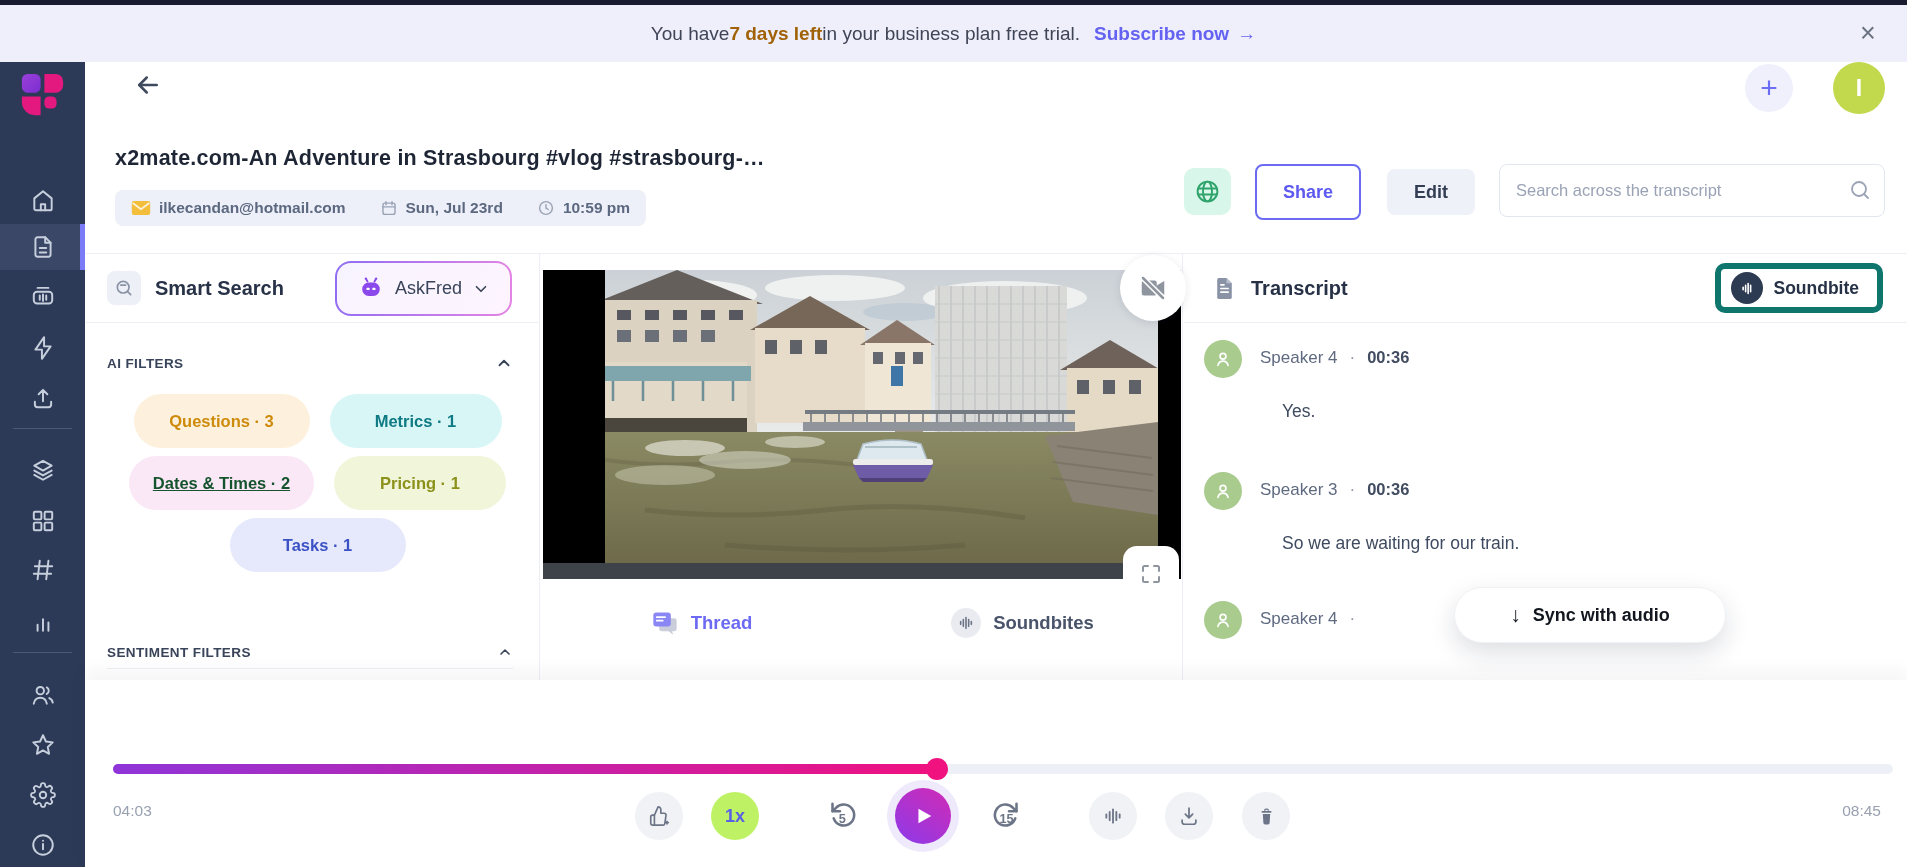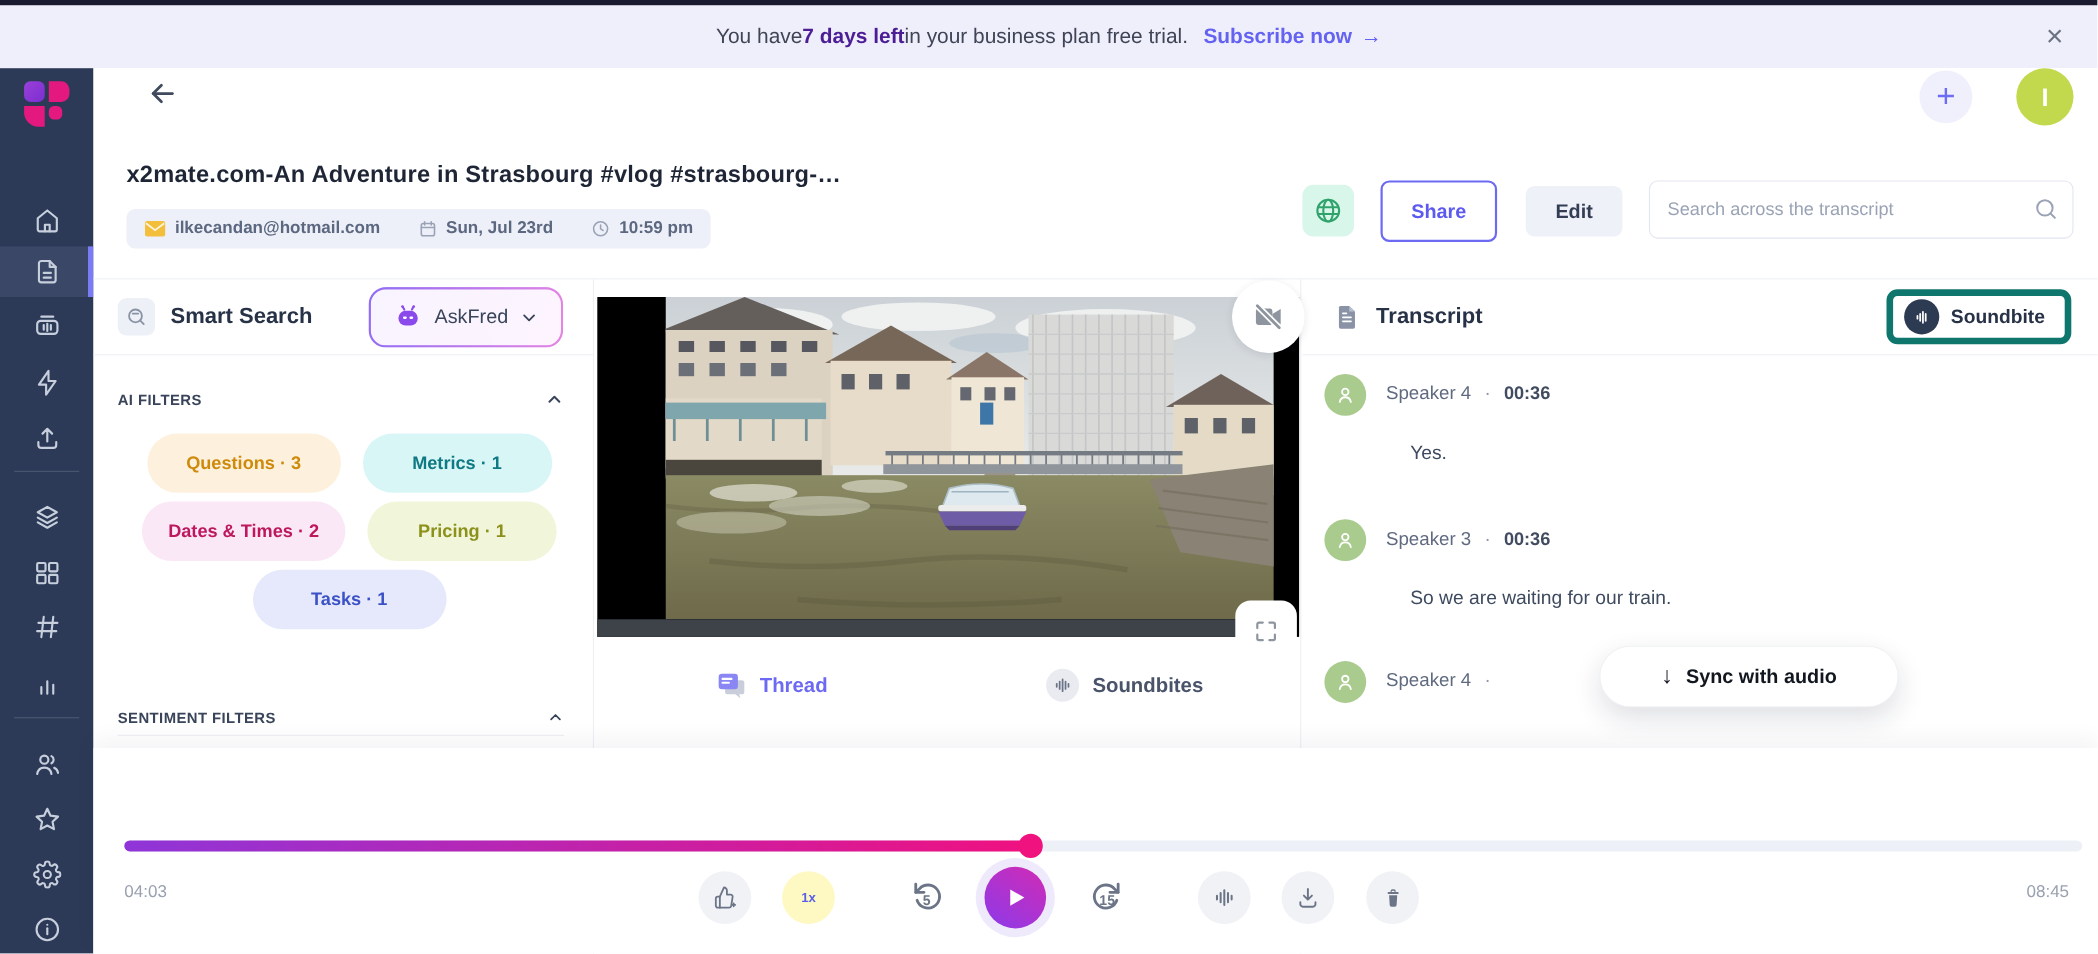--- a/index.html
+++ b/index.html
@@ -10,21 +10,21 @@
   }
   svg { display:block; }
 
   
   .top-strip { position:absolute; left:0; top:0; width:1907px; height:5px; background:#1A1A30; }
   .banner {
     position:absolute; left:0; top:5px; width:1907px; height:57px;
     background:#EFEFFB; display:flex; align-items:center; justify-content:center;
     font-size:19px; color:#3F4456;
   }
-  .banner b { color:#4c1d95; font-weight:700; }
+  .banner b { color:#a16207; font-weight:700; }
   .banner .link { color:#6462F1; font-weight:600; margin-left:14px; cursor:pointer; display:inline-flex; align-items:center; gap:8px; }
   .banner-close {
     position:absolute; right:24px; top:14px; width:30px; height:30px;
     font-size:27px; line-height:28px; color:#6A7282; text-align:center; cursor:pointer;
   }
 
   
   .sidebar { position:absolute; left:0; top:62px; width:85px; height:805px; background:#2C3A58; overflow:hidden; }
   .side-logo { position:absolute; left:20px; top:10px; }
   .side-item {
@@ -102,21 +102,21 @@
   .filters-sec { padding:0 26px 0 22px; }
   .filters-head { margin-top:31px; display:flex; align-items:center; justify-content:space-between;
     font-size:13.5px; font-weight:700; letter-spacing:.4px; color:#39445A; }
   .filters-head .chev { color:#39445A; cursor:pointer; }
   .pill-rows { margin-top:22px; margin-left:15px; display:flex; flex-direction:column; gap:8px; }
   .pill-row { display:flex; gap:20px;justify-content:center; }
   .fpill { height:54px; border-radius:27px; display:flex; align-items:center; justify-content:center;
     font-size:16.5px; font-weight:600; cursor:pointer; }
   .fpill.q { width:176px; background:#FDF1DD; color:#CE8A0A; }
   .fpill.m { width:172px; background:#D9F6F7; color:#0E7A83; }
-  .fpill.d { width:185px; background:#FBE8F7; color:#be185d; }
+  .fpill.d { width:185px; background:#FBE8F7; color:#14532d;text-decoration:underline; }
   .fpill.p { width:172px; background:#F1F5D9; color:#8B911B; }
   .fpill.t { width:176px; background:#E6E9FB; color:#3B51C5; }
   .sentiment-head { margin-top:72px; padding-bottom:8px; border-bottom:1px solid #EDEFF4;
     display:flex; align-items:center; justify-content:space-between;
     font-size:13.5px; font-weight:700; letter-spacing:.4px; color:#39445A; }
 
   
   .video-box { position:absolute; left:2px; top:16px; width:638px; height:309px; background:#000; }
   .video-scene { position:absolute; left:62px; top:0; width:553px; height:293px; }
   .video-strip { position:absolute; left:0; bottom:0; width:615px; height:16px; background:#3E434A; }
@@ -160,21 +160,21 @@
     box-shadow:0 -8px 18px rgba(35,45,80,.05); z-index:6; }
   .track { position:absolute; left:28px; top:84px; width:1780px; height:10px; border-radius:6px; background:#EEF0F8; cursor:pointer; }
   .track-fill { position:absolute; left:0; top:0; height:10px; border-radius:6px;
     background:linear-gradient(90deg,#8F35D8,#F01180); }
   .knob { position:absolute; top:-6px; width:22px; height:22px; border-radius:50%; background:#F0127E; transform:translateX(-50%); }
   .t-elapsed { position:absolute; left:28px; top:122px; font-size:15.5px; color:#99A1B0; }
   .t-total { position:absolute; right:26px; top:122px; font-size:15.5px; color:#99A1B0; }
   .controls { position:absolute; left:550px; top:108px; display:flex; align-items:center; }
   .cbtn { width:48px; height:48px; border-radius:50%; background:#F1F2F6; color:#6C7587;
     display:flex; align-items:center; justify-content:center; cursor:pointer; }
-  .speed { background:#fef9c3; color:#5A5FE6; font-size:12px; font-weight:700; margin-left:28px; }
+  .speed { background:#bef264; color:#5A5FE6; font-size:18px; font-weight:700; margin-left:28px; }
   .skip { width:48px; height:48px; display:flex; align-items:center; justify-content:center; color:#6C7587; cursor:pointer; }
   .rew { margin-left:60px; } .fwd { margin-left:31px; }
   .play-btn { width:56px; height:56px; border-radius:50%; margin-left:28px; cursor:pointer;
     background:linear-gradient(215deg,#D12BB4,#8C3AEA); box-shadow:0 0 0 8px #EFE9FC;
     display:flex; align-items:center; justify-content:center; color:#fff; }
   .wave-c { margin-left:59px; } .dl-c { margin-left:28px; } .trash-c { margin-left:29px; }
 </style>
 </head>
 <body>
 

